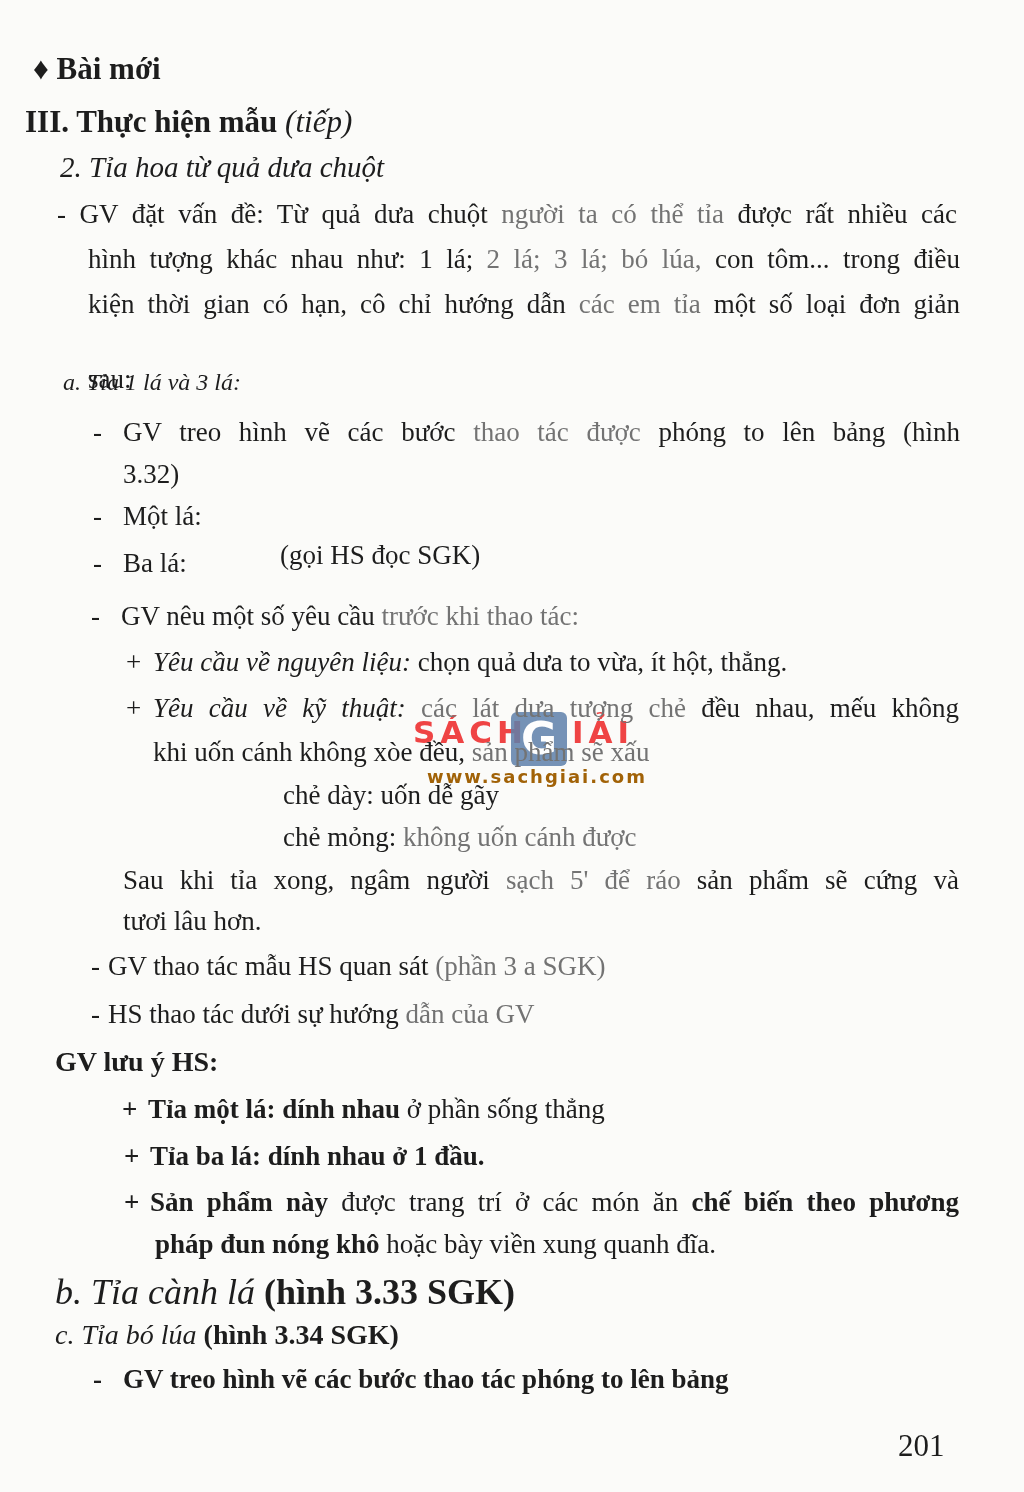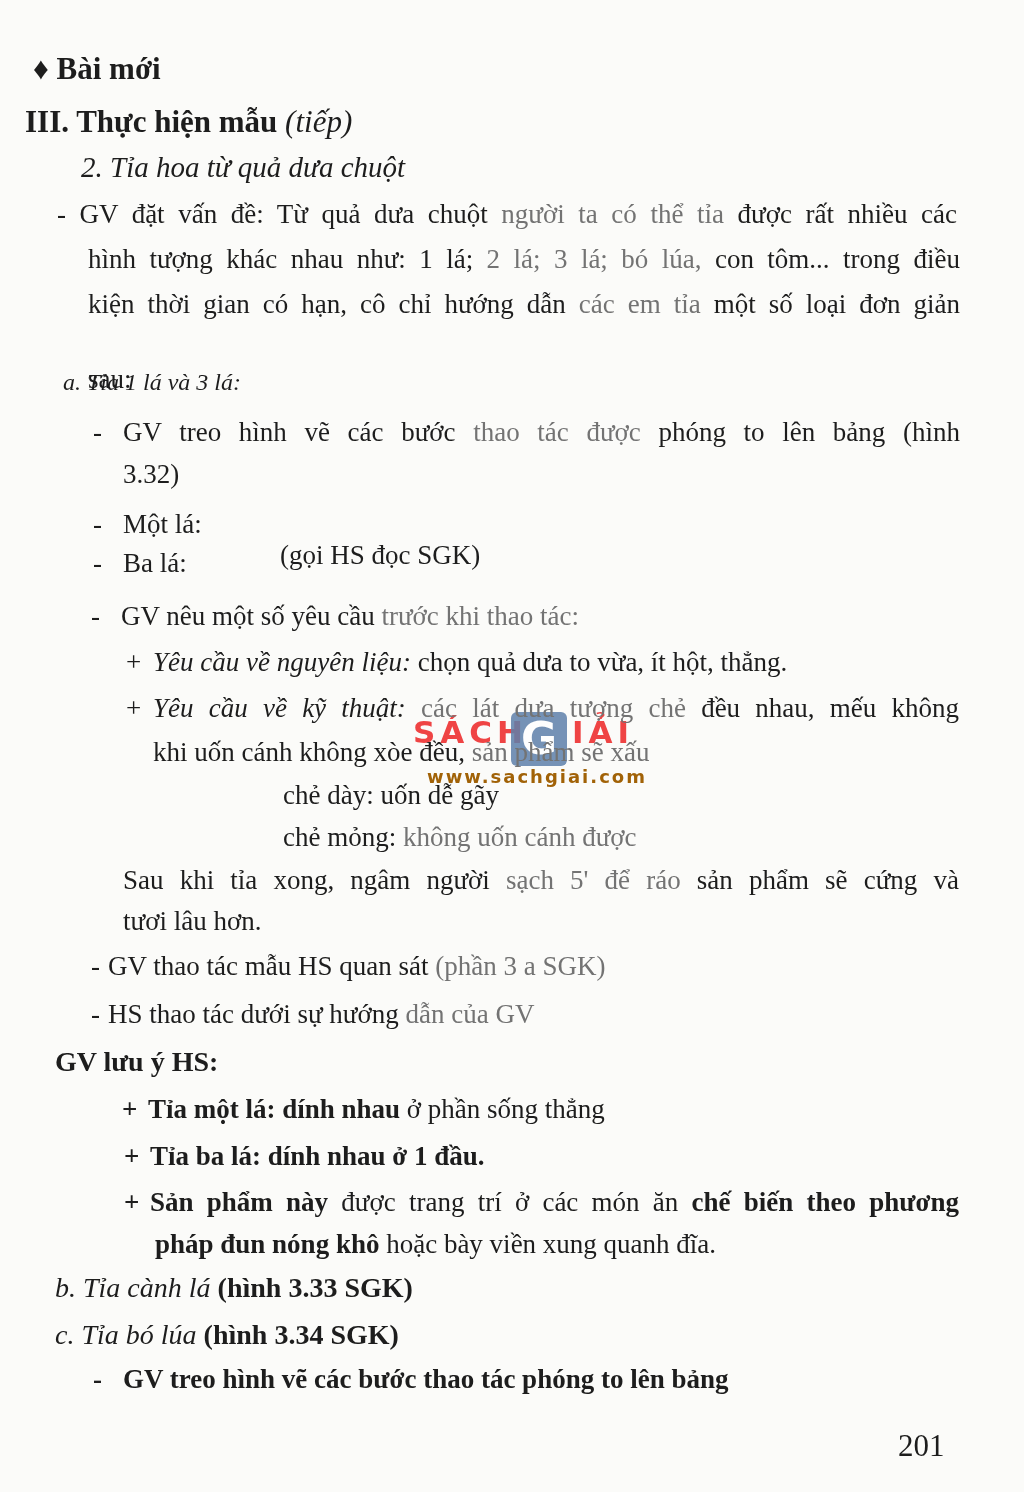--- a/index.html
+++ b/index.html
@@ -56,45 +56,45 @@
     <span class="wm-logo">
       <span class="wm-logo-letter">G</span>
     </span>
     <span class="wm-word" style="left:572px; top:714px;">IẢI</span>
     <span class="wm-url">www.sachgiai.com</span>
   </div>
 
   <div id="text-layer">
       <div class="line" style="top: 50px; left: 33px; font-size: 31px;"><span class="seg-b">♦ Bài mới</span></div>
       <div class="line" style="top: 103px; left: 25px; font-size: 31px;"><span class="seg-b">III. Thực hiện mẫu </span><span class="seg-bi">(tiếp)</span></div>
-      <div class="line" style="top: 150px; left: 81px; font-size: 29px;"><span class="seg-bi">2. Tỉa hoa từ quả dưa chuột</span></div>
+      <div class="line" style="top: 150px; left: 60px; font-size: 29px;"><span class="seg-bi">2. Tỉa hoa từ quả dưa chuột</span></div>
       <div class="line just" style="top: 198px; left: 57px; width: 900px;"><span class="seg-n">- GV đặt vấn đề: Từ quả dưa chuột </span><span class="seg-f">người ta có thể tỉa </span><span class="seg-n">được rất nhiều các</span></div>
       <div class="line just" style="top: 243px; left: 88px; width: 872px;"><span class="seg-n">hình tượng khác nhau như: 1 lá; </span><span class="seg-f">2 lá; 3 lá; bó lúa, </span><span class="seg-n">con tôm... trong điều</span></div>
       <div class="line just" style="top: 288px; left: 88px; width: 872px;"><span class="seg-n">kiện thời gian có hạn, cô chỉ hướng dẫn </span><span class="seg-f">các em tỉa </span><span class="seg-n">một số loại đơn giản</span></div>
       <div class="line" style="top: 333px; left: 88px; margin-top: 30px;"><span class="seg-n">sau:</span></div>
       <div class="line" style="top: 368px; left: 63px; font-size: 24px;"><span class="seg-i">a. Tỉa 1 lá và 3 lá:</span></div>
       <div class="line just" style="top: 416px; left: 93px; width: 867px;"><span class="bullet seg-n" style="width: 30px;">-</span><span class="seg-n">GV treo hình vẽ các bước </span><span class="seg-f">thao tác được </span><span class="seg-n">phóng to lên bảng (hình</span></div>
       <div class="line" style="top: 458px; left: 123px;"><span class="seg-n">3.32)</span></div>
-      <div class="line" style="top: 500px; left: 93px; margin-top: 8px;"><span class="bullet seg-n" style="width: 30px;">-</span><span class="seg-n">Một lá:</span></div>
+      <div class="line" style="top: 500px; left: 93px;"><span class="bullet seg-n" style="width: 30px;">-</span><span class="seg-n">Một lá:</span></div>
       <div class="line" style="top: 539px; left: 280px;"><span class="seg-n">(gọi HS đọc SGK)</span></div>
       <div class="line" style="top: 547px; left: 93px;"><span class="bullet seg-n" style="width: 30px;">-</span><span class="seg-n">Ba lá:</span></div>
       <div class="line" style="top: 600px; left: 91px;"><span class="bullet seg-n" style="width: 30px;">-</span><span class="seg-n">GV nêu một số yêu cầu </span><span class="seg-f">trước khi thao tác:</span></div>
       <div class="line" style="top: 646px; left: 126px;"><span class="bullet seg-n" style="width: 27px;">+</span><span class="seg-i">Yêu cầu về nguyên liệu:</span><span class="seg-n"> chọn quả dưa to vừa, ít hột, thẳng.</span></div>
       <div class="line just" style="top: 692px; left: 126px; width: 833px;"><span class="bullet seg-n" style="width: 27px;">+</span><span class="seg-i">Yêu cầu về kỹ thuật:</span><span class="seg-f"> các lát dưa tượng chẻ </span><span class="seg-n">đều nhau, mếu không</span></div>
       <div class="line" style="top: 736px; left: 153px;"><span class="seg-n">khi uốn cánh không xòe đều, </span><span class="seg-f">sản phẩm sẽ xấu</span></div>
       <div class="line" style="top: 779px; left: 283px;"><span class="seg-n">chẻ dày: uốn dễ gãy</span></div>
       <div class="line" style="top: 821px; left: 283px;"><span class="seg-n">chẻ mỏng: </span><span class="seg-f">không uốn cánh được</span></div>
       <div class="line just" style="top: 864px; left: 123px; width: 836px;"><span class="seg-n">Sau khi tỉa xong, ngâm người </span><span class="seg-f">sạch 5' để ráo </span><span class="seg-n">sản phẩm sẽ cứng và</span></div>
       <div class="line" style="top: 905px; left: 123px;"><span class="seg-n">tươi lâu hơn.</span></div>
       <div class="line" style="top: 950px; left: 91px;"><span class="bullet seg-n" style="width: 17px;">-</span><span class="seg-n">GV thao tác mẫu HS quan sát </span><span class="seg-f">(phần 3 a SGK)</span></div>
       <div class="line" style="top: 998px; left: 91px;"><span class="bullet seg-n" style="width: 17px;">-</span><span class="seg-n">HS thao tác dưới sự hướng </span><span class="seg-f">dẫn của GV</span></div>
       <div class="line" style="top: 1045px; left: 55px; font-size: 28px;"><span class="seg-b">GV lưu ý HS:</span></div>
       <div class="line" style="top: 1093px; left: 122px;"><span class="bullet seg-b" style="width: 26px;">+</span><span class="seg-b">Tỉa một lá: dính nhau </span><span class="seg-n">ở phần sống thẳng</span></div>
       <div class="line" style="top: 1140px; left: 124px;"><span class="bullet seg-b" style="width: 26px;">+</span><span class="seg-b">Tỉa ba lá: dính nhau ở 1 đầu.</span></div>
       <div class="line just" style="top: 1186px; left: 124px; width: 835px;"><span class="bullet seg-b" style="width: 26px;">+</span><span class="seg-b">Sản phẩm này </span><span class="seg-n">được trang trí ở các món ăn </span><span class="seg-b">chế biến theo phương</span></div>
       <div class="line" style="top: 1228px; left: 155px;"><span class="seg-b">pháp đun nóng khô </span><span class="seg-n">hoặc bày viền xung quanh đĩa.</span></div>
-      <div class="line" style="top: 1271px; left: 55px; font-size: 28px; text-align: center;"><span class="seg-bi">b. Tỉa cành lá </span><span class="seg-b">(hình 3.33 SGK)</span></div>
+      <div class="line" style="top: 1271px; left: 55px; font-size: 36px; text-align: center;"><span class="seg-bi">b. Tỉa cành lá </span><span class="seg-b">(hình 3.33 SGK)</span></div>
       <div class="line" style="top: 1318px; left: 55px; font-size: 28px;"><span class="seg-bi">c. Tỉa bó lúa </span><span class="seg-b">(hình 3.34 SGK)</span></div>
       <div class="line" style="top: 1363px; left: 93px;"><span class="bullet seg-b" style="width: 30px;">-</span><span class="seg-b">GV treo hình vẽ các bước thao tác phóng to lên bảng</span></div>
     </div>
 
   <div class="page-number">201</div>
 </div>
 
 </body></html>

